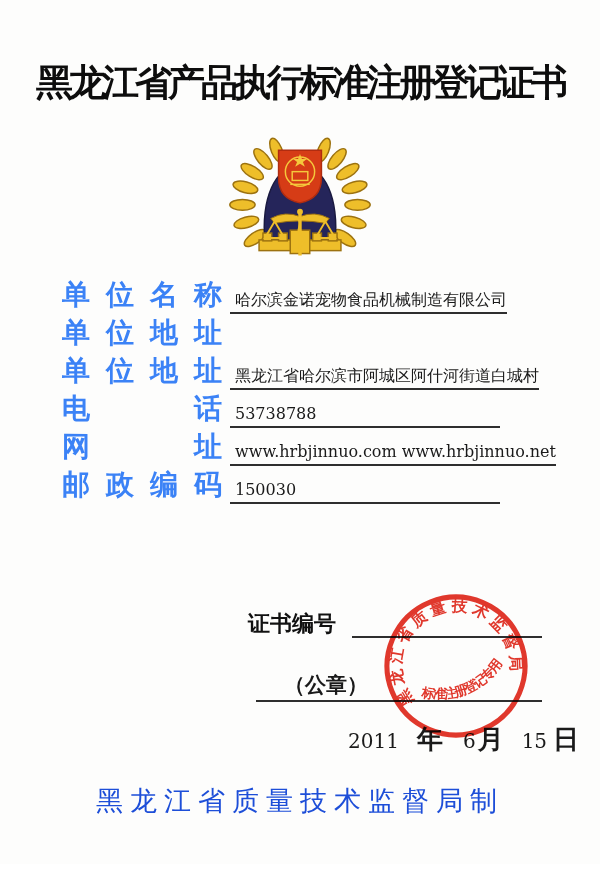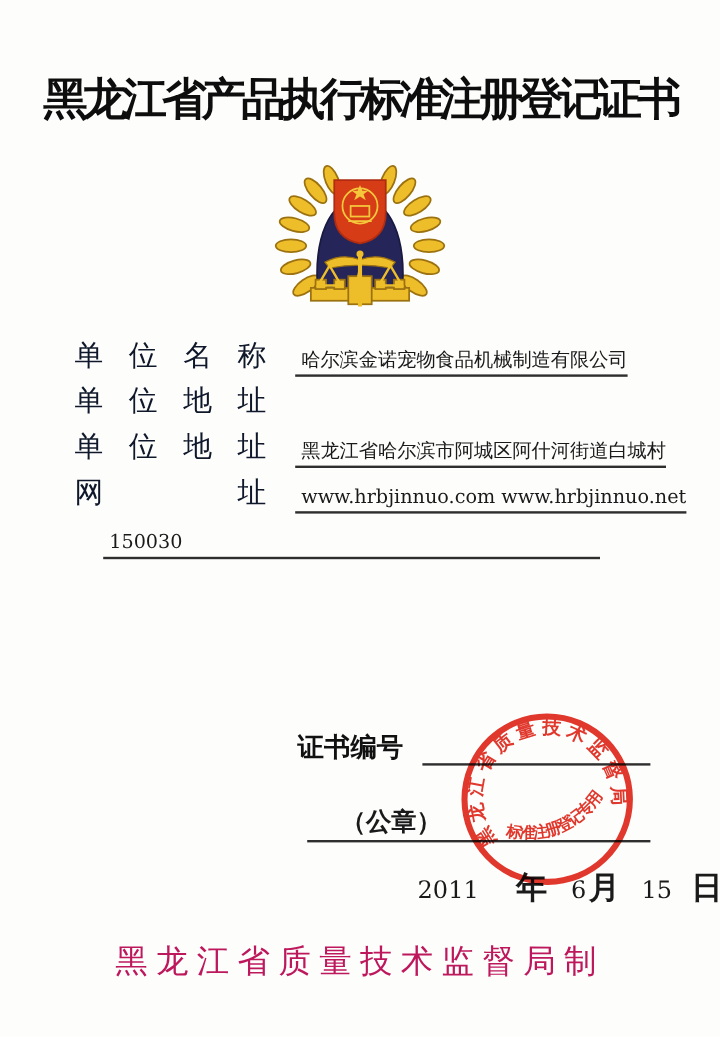--- a/index.html
+++ b/index.html
@@ -18,26 +18,26 @@
     font-size:37px;font-weight:bold;letter-spacing:-4px;
     color:#0d0d0d;white-space:nowrap;
   }
   
   #emblem{position:absolute;top:126px;left:222px;width:156px;height:142px;}
   
   #fields{position:absolute;top:276px;left:62px;width:438px;}
   .frow{display:flex;align-items:flex-end;height:38px;}
   .flabel{
     width:160px;flex:0 0 160px;
-    font-size:24px;font-weight:normal;line-height:1.05;
+    font-size:28px;font-weight:bold;line-height:1.05;
     text-align:justify;text-align-last:justify;
-    padding-bottom:5px;color:#0f172a;
+    padding-bottom:5px;color:#3b82f6;
   }
   .fvalue{
-    flex:1;margin-left:24px;
+    flex:1;margin-left:8px;
     border-bottom:2px solid #2e2e2e;
     font-size:16px;line-height:1.25;
     padding:0 0 2px 5px;white-space:nowrap;overflow:visible;
   }
   
   .irow{position:absolute;left:248px;right:58px;display:flex;align-items:flex-end;height:30px;justify-content:flex-end;}
   #cert-row{top:608px;}
   #issuer-row{top:672px;}
   .ilabel{
     width:96px;flex:0 0 96px;
@@ -50,27 +50,27 @@
     font-size:21px;font-weight:bold;line-height:1.2;
     padding:0 0 3px 28px;white-space:nowrap;
   }
   
   #date-row{
     position:absolute;top:722px;left:348px;
     display:flex;align-items:baseline;white-space:nowrap;
   }
   .dnum{font-size:20px;}
   .dunit{font-size:26px;font-weight:bold;}
-  .g1{margin-right:31px;}.g2{margin-right:20px;}.g3{margin-right:2px;}
-  .g4{margin-right:18px;}.g5{margin-right:16px;text-align:right;}
+  .g1{margin-right:18px;}.g2{margin-right:20px;}.g3{margin-right:2px;}
+  .g4{margin-right:18px;}.g5{margin-right:6px;text-align:right;}
   
   #footer{
     position:absolute;top:783px;left:0;width:600px;
     text-align:center;font-size:27px;letter-spacing:7px;
-    color:#be185d;white-space:nowrap;
+    color:#1d4ed8;white-space:nowrap;
   }
   
   #seal{
     position:absolute;left:380px;top:590px;width:152px;height:152px;
     mix-blend-mode:multiply;opacity:.93;
     transform:rotate(-22deg);
   }
 </style>
 </head>
 <body>
@@ -128,24 +128,29 @@
       <div class="fvalue">哈尔滨金诺宠物食品机械制造有限公司</div>
     </div>
     <div class="frow">
       <div class="flabel">单位地址</div>
     </div>
     <div class="frow">
       <div class="flabel">单位地址</div>
       <div class="fvalue">黑龙江省哈尔滨市阿城区阿什河街道白城村</div>
     </div>
     <div class="frow">
+      <div class="flabel">电话</div>
+      <div class="fvalue">53738788</div>
+    </div>
+    <div class="frow">
       <div class="flabel">网址</div>
       <div class="fvalue">www.hrbjinnuo.com   www.hrbjinnuo.net</div>
     </div>
     <div class="frow">
+      <div class="flabel">邮政编码</div>
       <div class="fvalue">150030</div>
     </div>
   </div>
 
   <div class="irow" id="cert-row">
     <div class="ilabel">证书编号</div>
     <div class="ivalue"></div>
   </div>
   <div class="irow" id="issuer-row">
     <div class="ivalue">（公章）</div>

